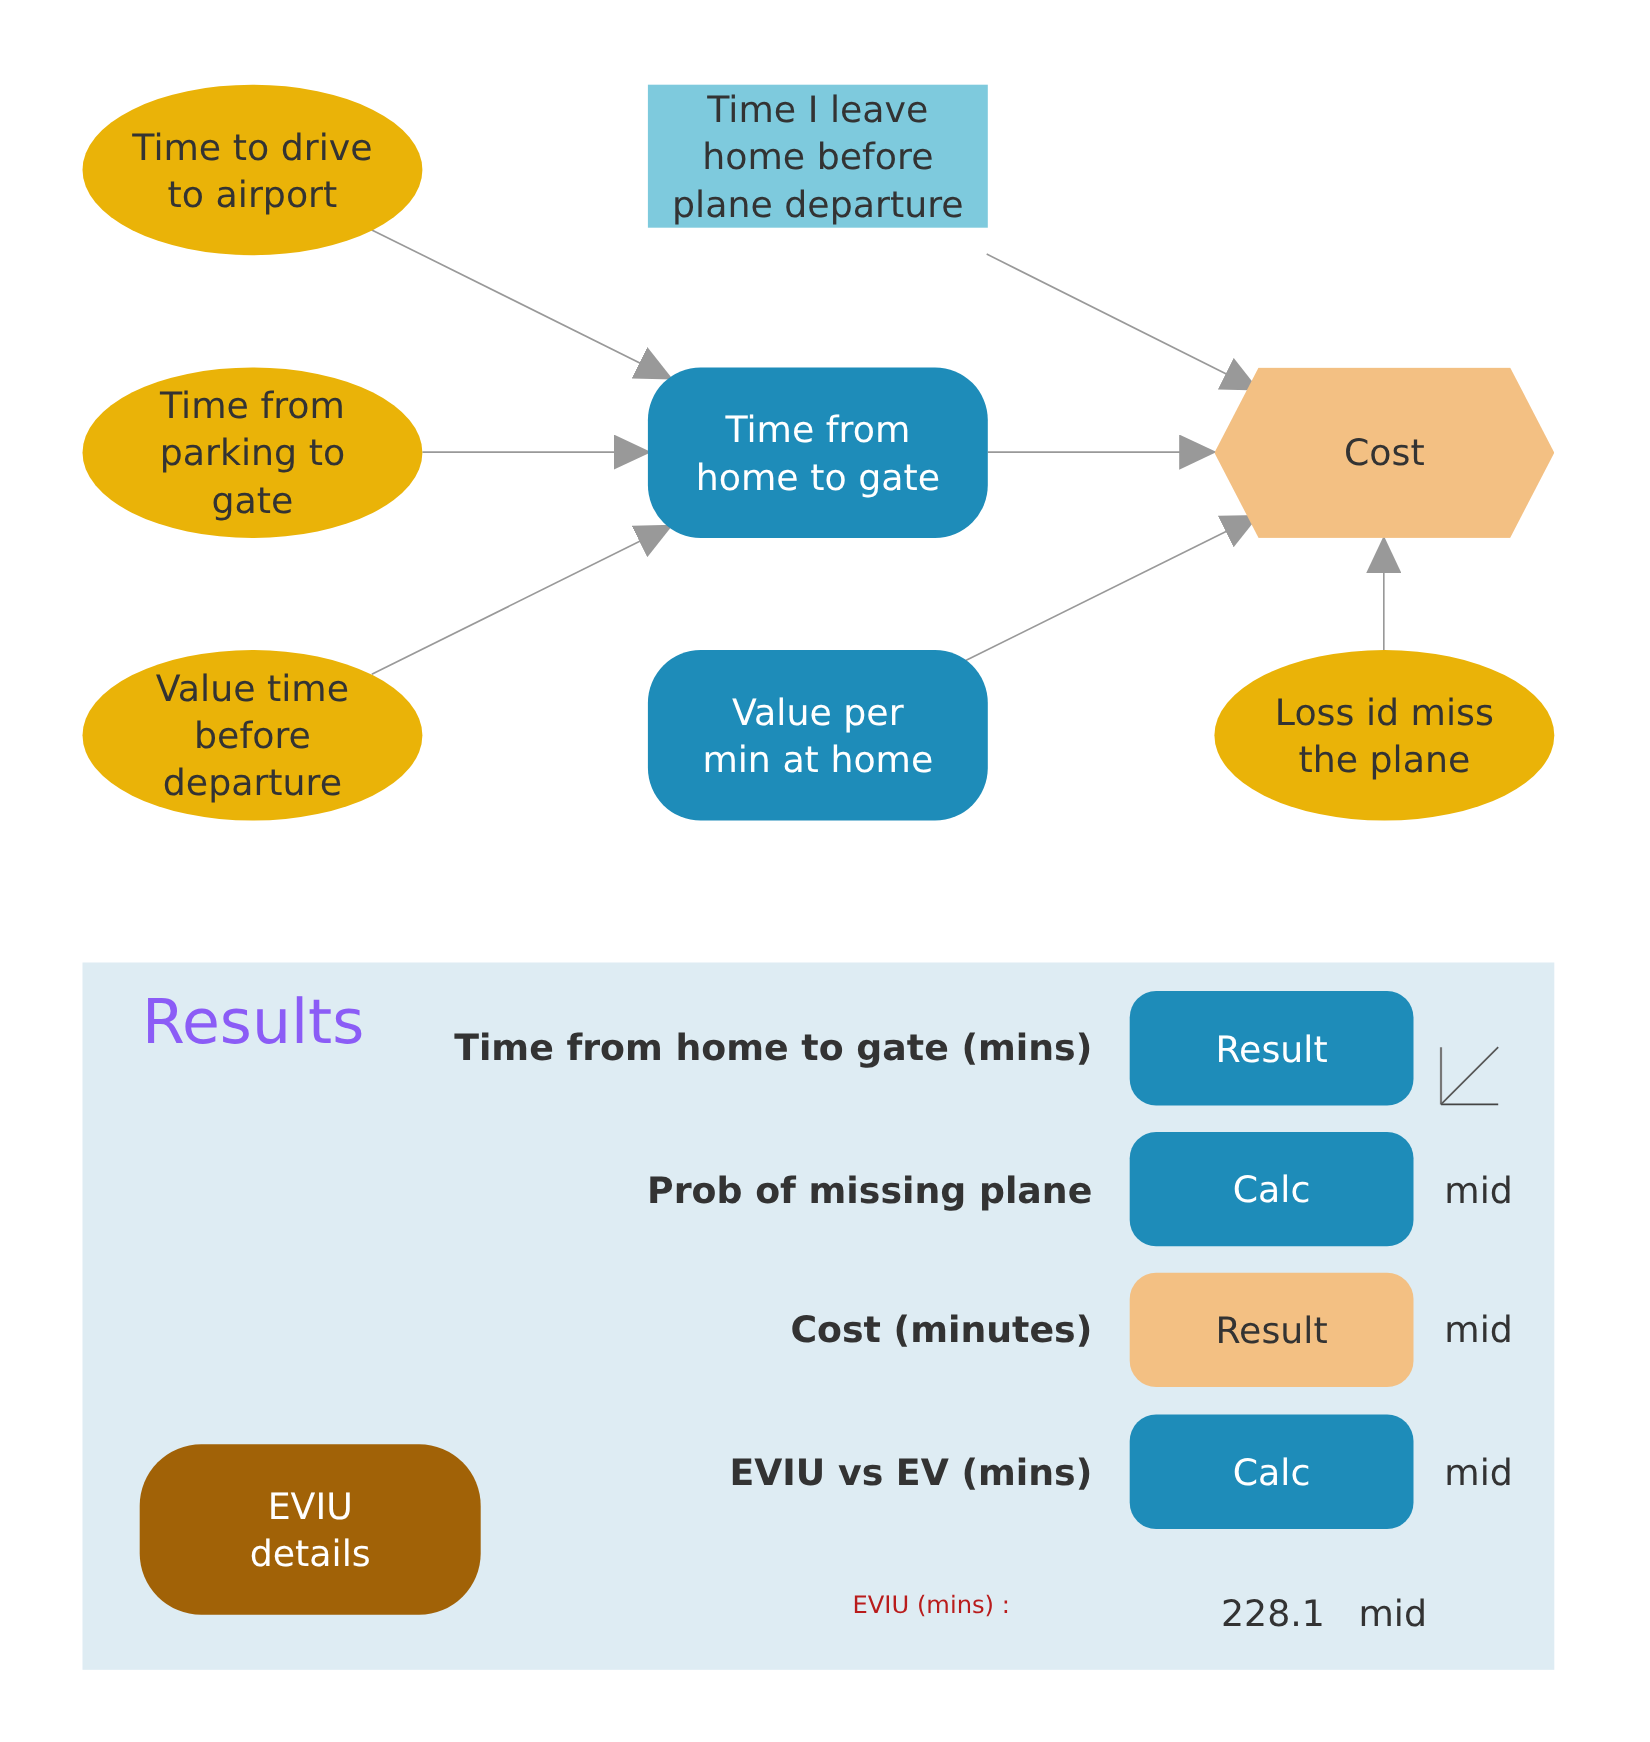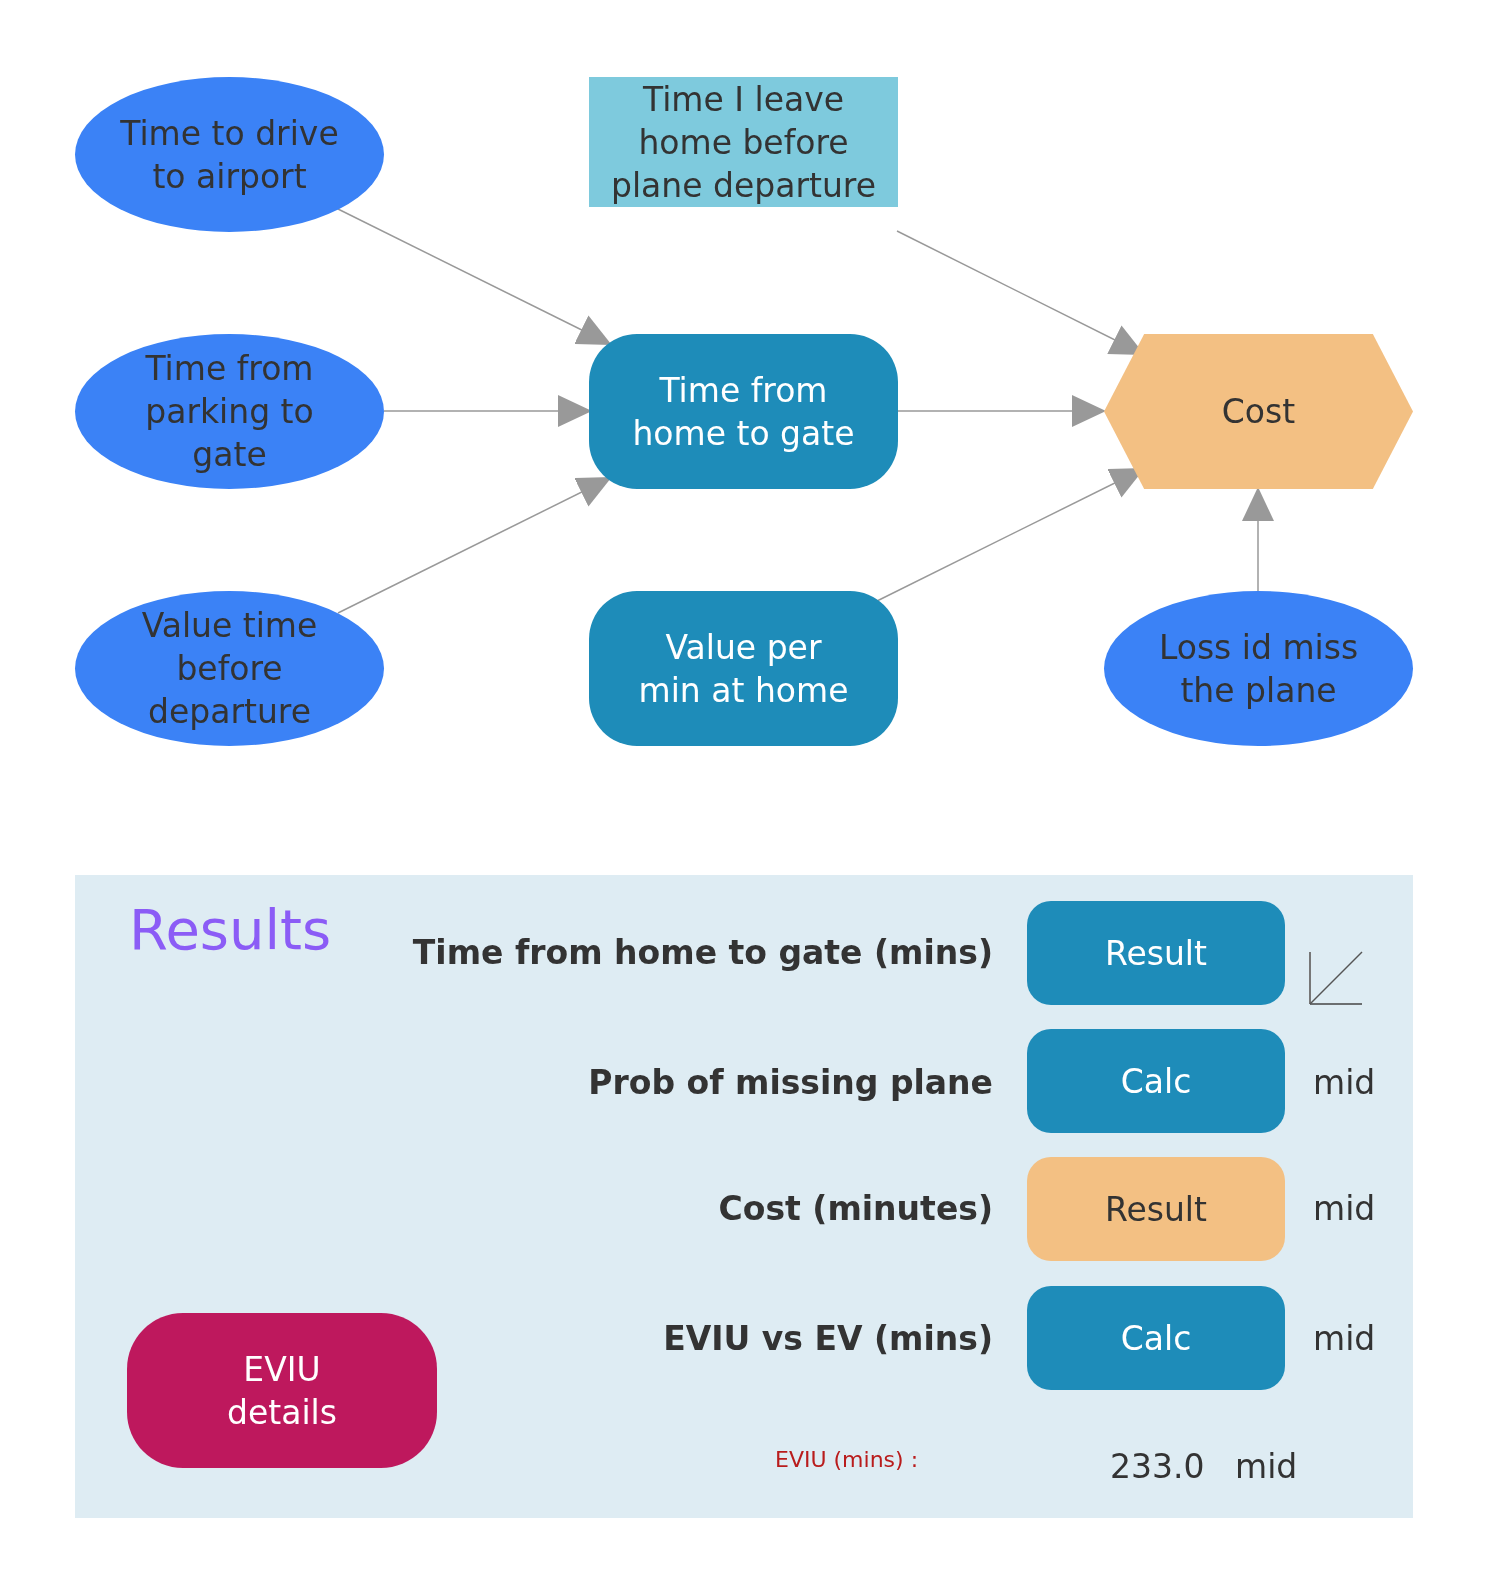--- a/index.html
+++ b/index.html
@@ -1,37 +1,37 @@
 <!DOCTYPE html>
 <html><head>
 <meta charset="utf-8">
 <style>
   html, body { margin:0; padding:0; background:#ffffff; }
   body { width:1500px; height:1584px; position:relative; overflow:hidden;
          font-family:"DejaVu Sans", sans-serif; color:#333333; }
   #edges { position:absolute; left:0; top:0; width:1500px; height:1584px; }
   .node { position:absolute; display:flex; align-items:center; justify-content:center;
           text-align:center; font-size:33px; line-height:43px; box-sizing:border-box; }
-  .ellipse { background:#3b82f6; border-radius:50%; color:#333333;text-align:center; }
+  .ellipse { background:#eab308; border-radius:50%; color:#333333;text-align:center; }
   .rect-light { background:#7ecadd; color:#333333; }
   .rounded { background:#1e8cb9; color:#ffffff; border-radius:48px; }
   .hex { background:#f3c083; color:#333333;
          clip-path: polygon(13% 0%, 87% 0%, 100% 50%, 87% 100%, 13% 100%, 0% 50%); }
   .node span { white-space:pre-line; }
 
   #results { position:absolute; left:75px; top:875px; width:1338px; height:643px; background:#deecf3; }
   .res-title { position:absolute; left:54px; top:22px; font-size:56px; color:#8b5cf6; }
   .row-label { position:absolute; right:420px; font-size:33px; color:#333; text-align:right; white-space:nowrap;font-weight:bold; }
   .pill { position:absolute; left:952px; width:258px; height:104px; border-radius:24px;
           display:flex; align-items:center; justify-content:center; font-size:33px; }
   .pill.blue { background:#1e8cb9; color:#fff; }
   .pill.orange { background:#f3c083; color:#333; }
   .unit { position:absolute; left:1238px; font-size:33px; color:#333; }
   .eviu-btn { position:absolute; left:52px; top:438px; width:310px; height:155px; border-radius:56px;
-              background:#be185d; color:#ffffff; display:flex; align-items:center; justify-content:center;
+              background:#a16207; color:#ffffff; display:flex; align-items:center; justify-content:center;
               text-align:center; font-size:33px; line-height:43px; }
   .eviu-btn span { white-space:pre-line; }
   .chart-icon { position:absolute; left:1233px; top:75px; width:56px; height:56px; }
   .eviu-label { position:absolute; left:700px; top:572px; font-size:22px; color:#b91c1c; }
   .eviu-val { position:absolute; left:1035px; top:572px; font-size:33px; color:#333; }
   .eviu-unit { position:absolute; left:1160px; top:572px; font-size:33px; color:#333; }
 </style>
 </head>
 <body>
 
@@ -110,15 +110,15 @@
   <div class="row-label" style="top:444px;">EVIU vs EV (mins)</div>
   <div class="pill blue" style="top:411px;">Calc</div>
   <div class="unit" style="top:444px;">mid</div>
 
   <div class="eviu-btn">
     <span>EVIU
 details</span>
   </div>
 
   <div class="eviu-label">EVIU (mins) :</div>
-  <div class="eviu-val">233.0</div>
+  <div class="eviu-val">228.1</div>
   <div class="eviu-unit">mid</div>
 </div>
 
 </body></html>

